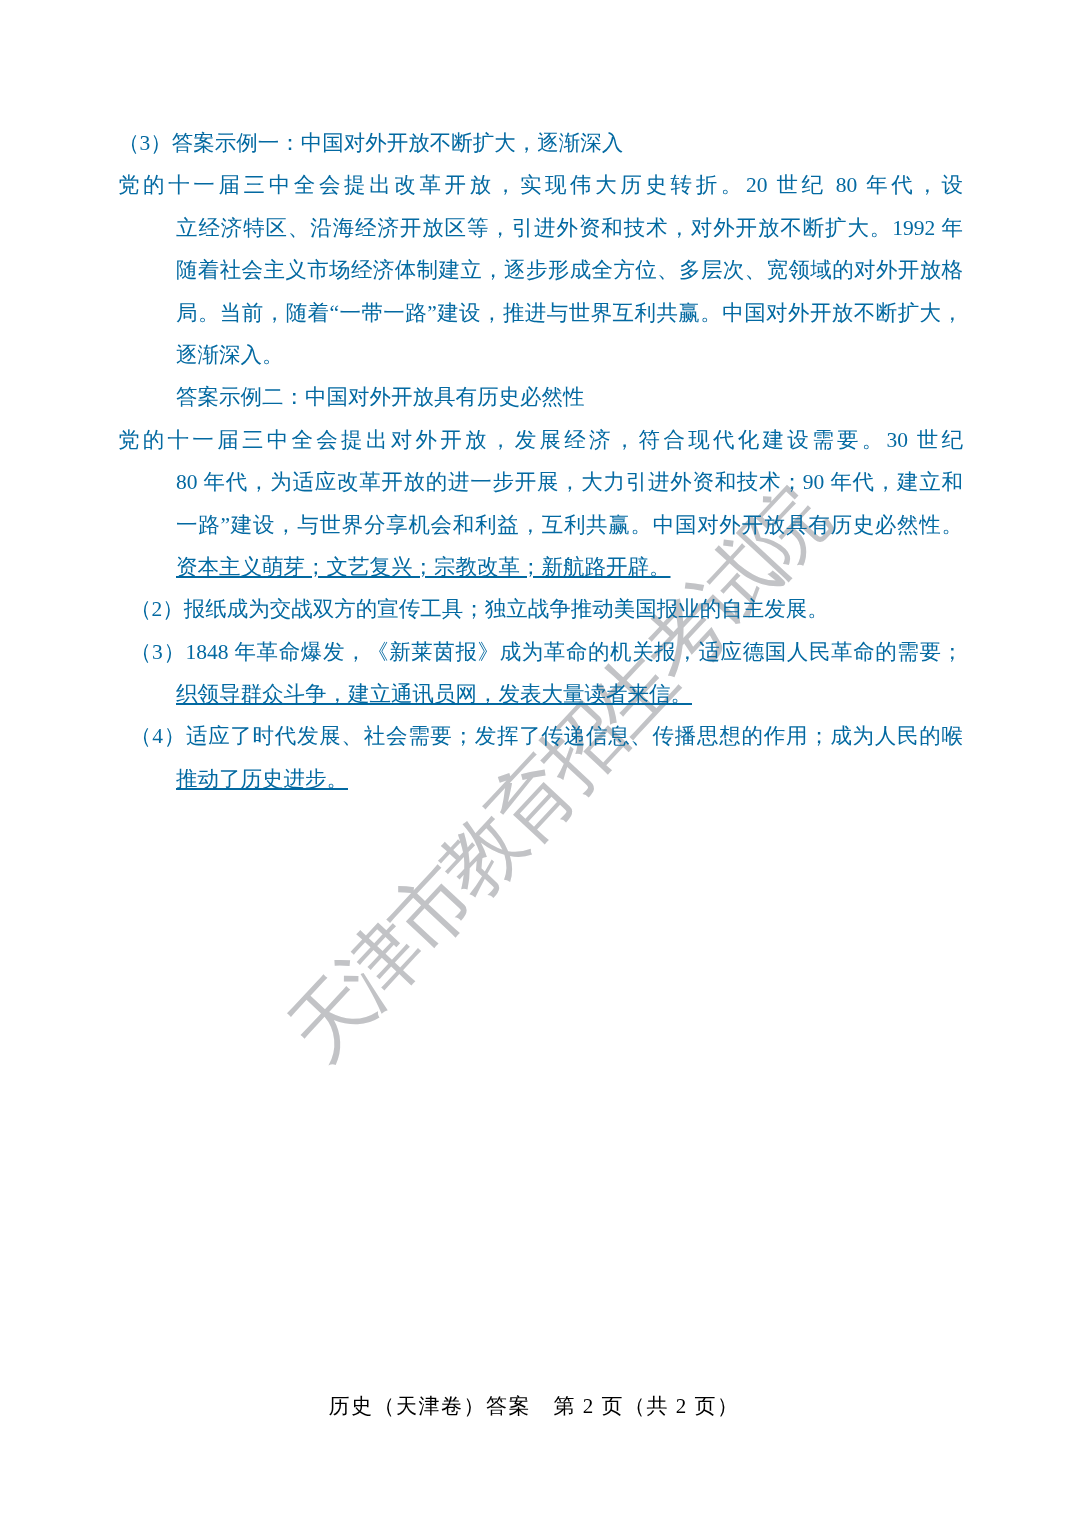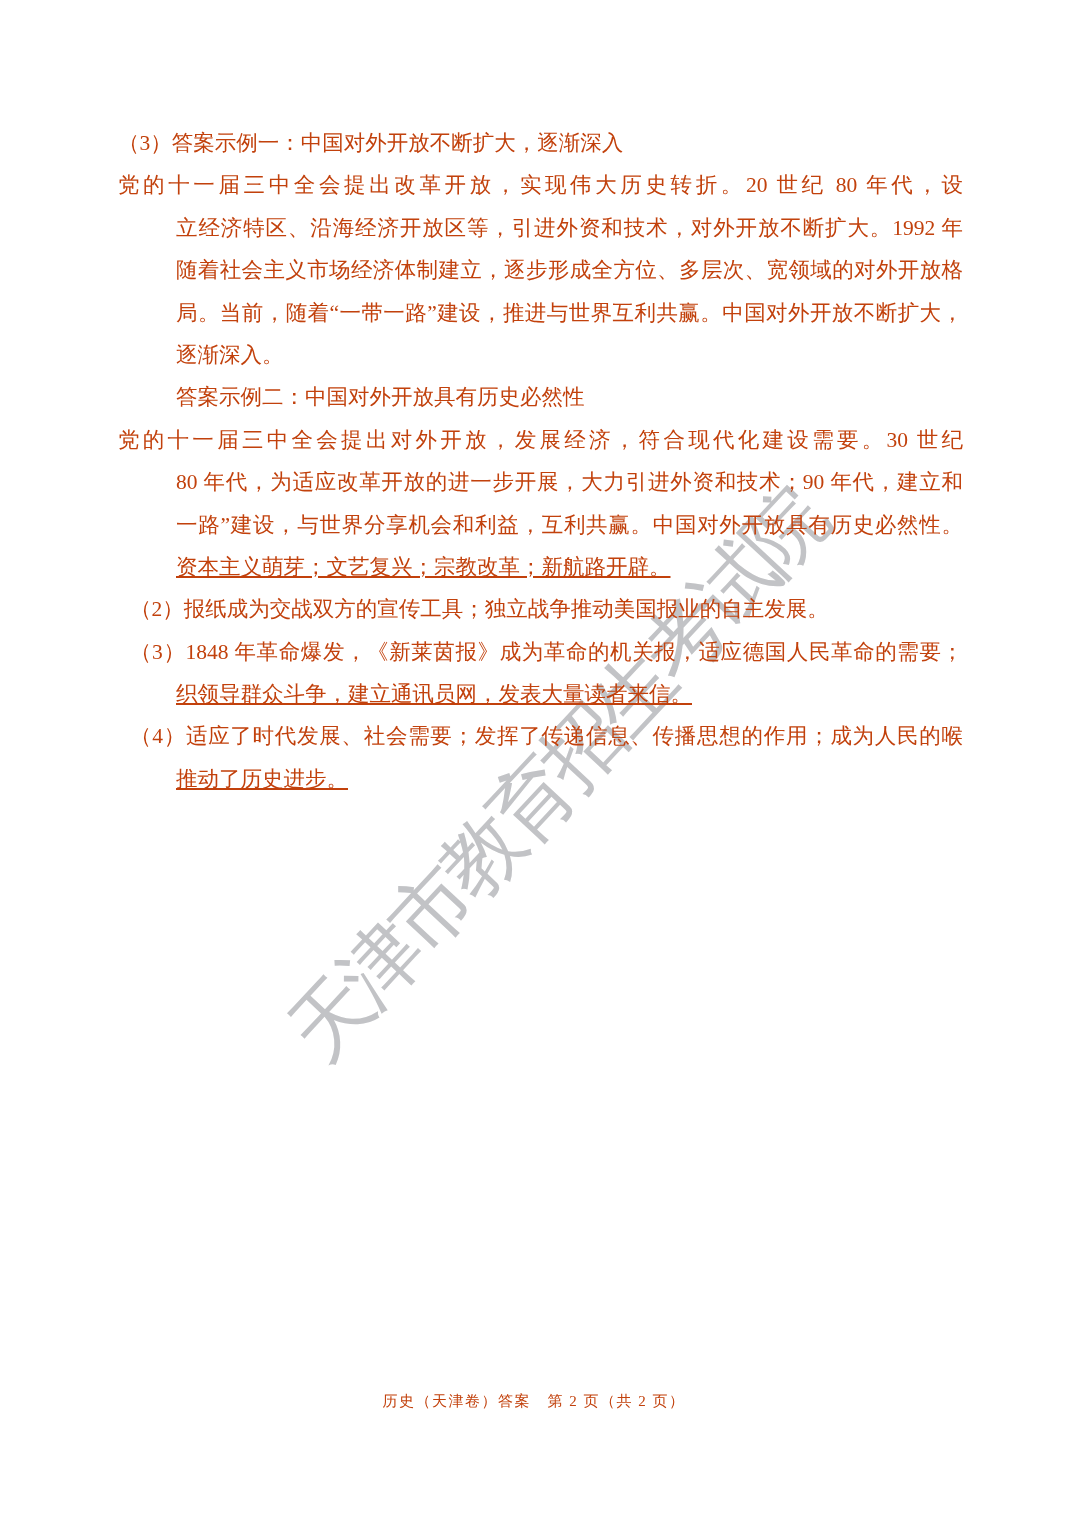--- a/index.html
+++ b/index.html
@@ -28,21 +28,21 @@
     user-select: none;
     pointer-events: none;
     z-index: 1;
   }
   .textblock {
     position: absolute;
     left: 118px;
     top: 122px;
     width: 845px;
     font-size: 21.5px;
-    color: #c2410c;
+    color: #0369a1;
     z-index: 2;
   }
   .ln {
     line-height: 42.4px;
     height: 42.4px;
     white-space: nowrap;
     overflow: hidden;
   }
   .full {
     white-space: normal;
@@ -57,23 +57,23 @@
   .i-pb { margin-left: 58px; }  
   .i-q  { margin-left: 2px; }   
   .i-if { margin-left: 12px; }  
   .i-ib { margin-left: 58px; text-decoration: underline; }  
   .footer {
     position: absolute;
     left: 0;
     right: 12px;
     top: 1392px;
     text-align: center;
-    font-size: 15px;
+    font-size: 21px;
     letter-spacing: 1.5px;
-    color: #c2410c;
+    color: #000000;
     z-index: 2;
   }
 </style>
 </head>
 <body>
 
 <div class="page">
 
   <div class="watermark">天津市教育招生考试院</div>
 

